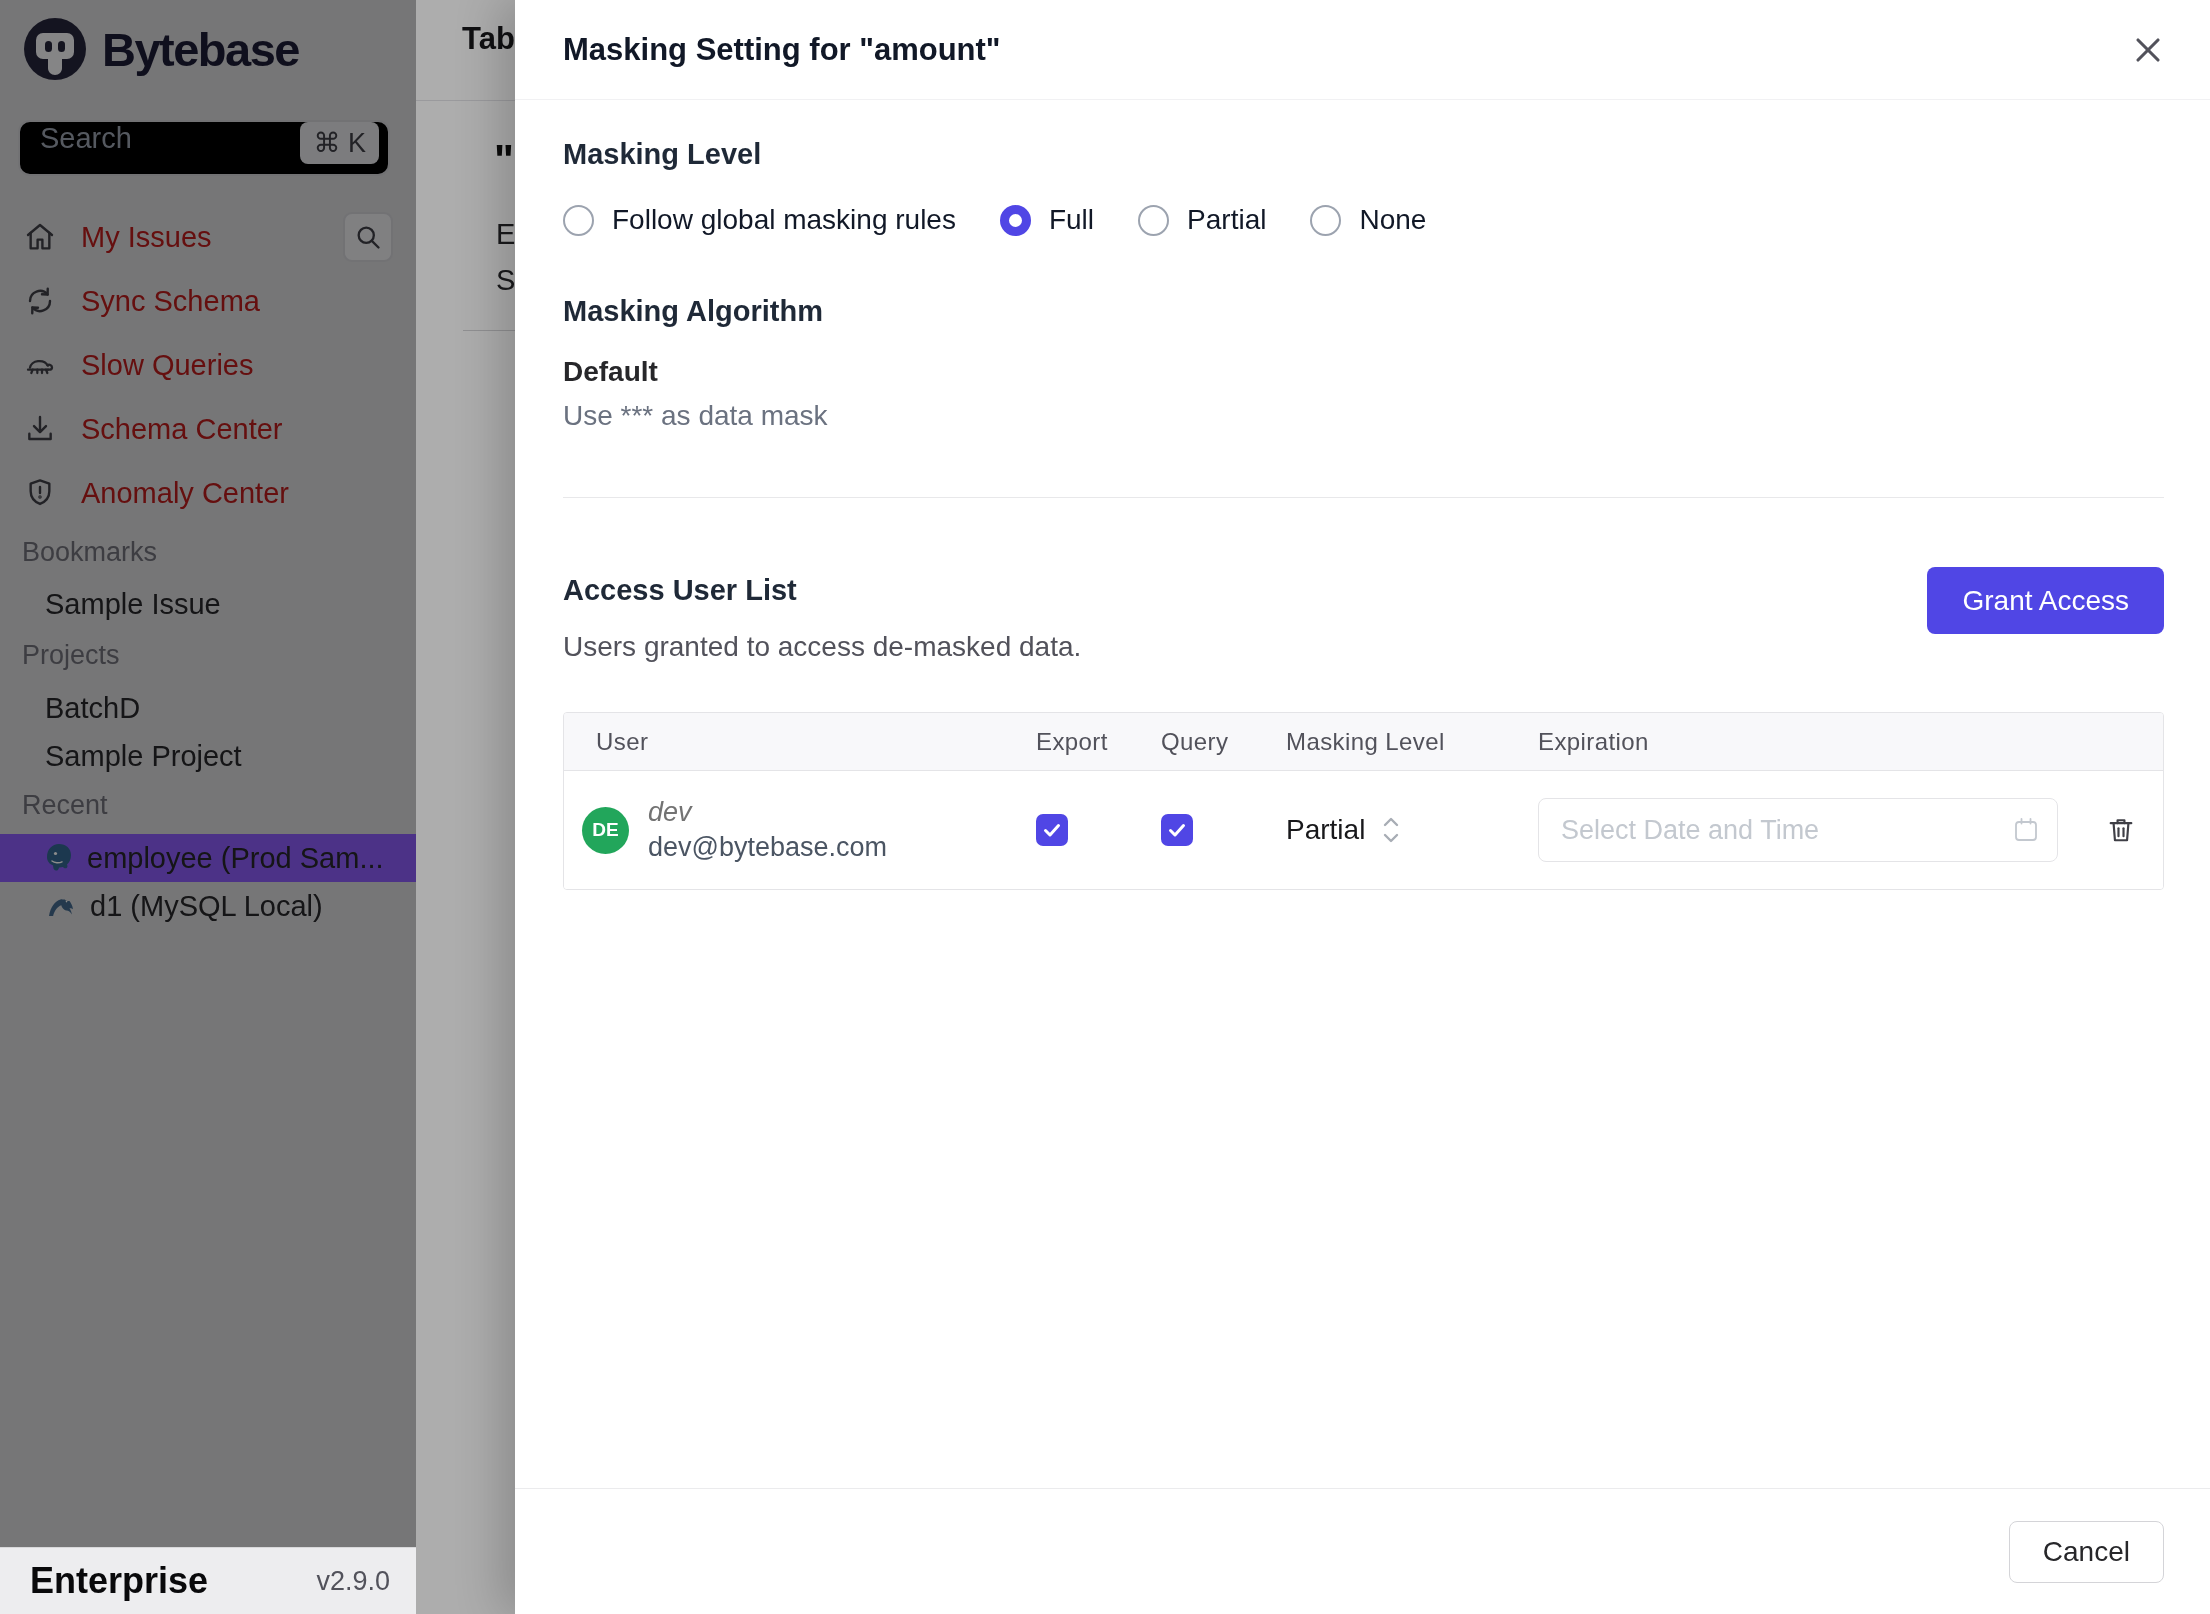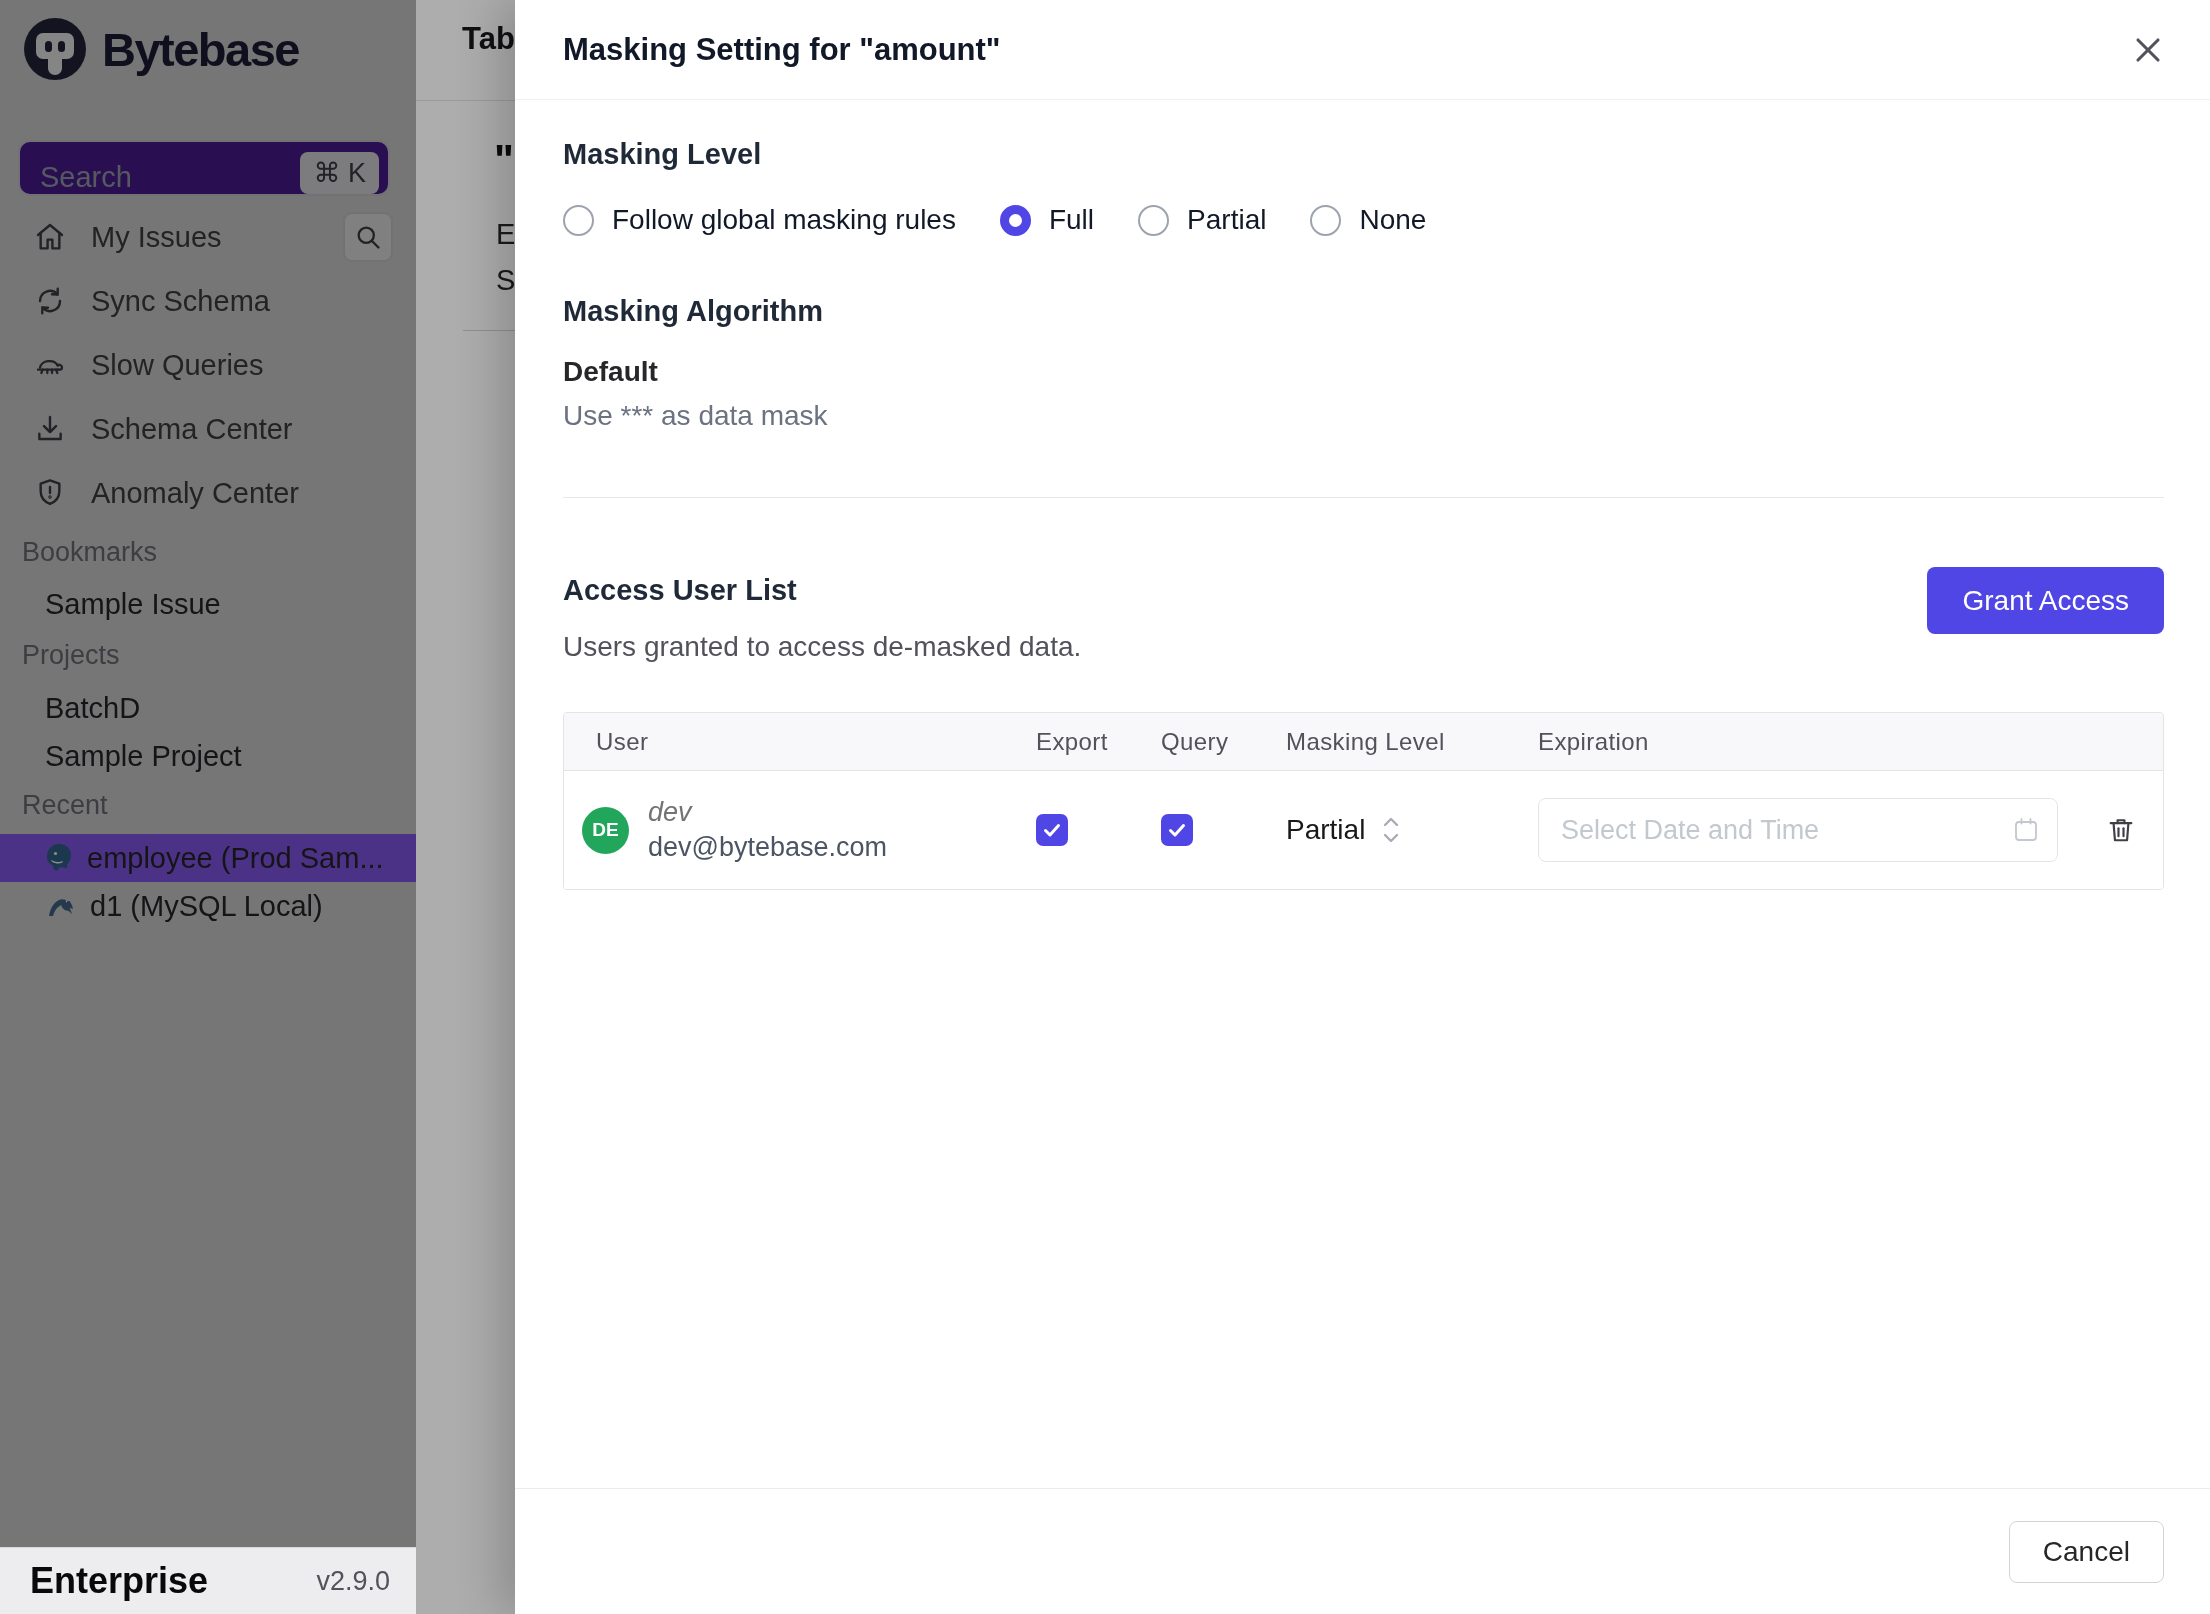--- a/index.html
+++ b/index.html
@@ -8,26 +8,26 @@
   .app { position:absolute; inset:0; --accent:#5046e5; }
 
   
   .sidebar { position:absolute; left:0; top:0; width:416px; height:1614px; background:#d7d7d9; overflow:hidden; }
   .sidebar-dim { position:absolute; left:0; top:0; right:0; bottom:67px; background:rgba(0,0,0,0.45); z-index:40; pointer-events:none; }
 
   .logo { position:absolute; left:22px; top:16px; display:flex; align-items:center; gap:14px; }
   .logo-icon { width:66px; height:66px; display:block; }
   .logo-text { font-size:47px; font-weight:800; letter-spacing:-1.5px; color:#1d1c35; }
 
-  .searchbox { position:absolute; left:18px; top:140px; width:372px; height:56px; background:#4c1d95; border:2px solid #cfcfd4; border-radius:12px; display:flex; align-items:flex-end; padding:0 9px 0 20px; }
+  .searchbox { position:absolute; left:18px; top:120px; width:372px; height:56px; background:#000000; border:2px solid #cfcfd4; border-radius:12px; display:flex; align-items:flex-start; padding:0 9px 0 20px; }
   .search-ph { flex:1; font-size:29px; color:#9ca3af; }
   .kbd { background:#e2e2e6; border-radius:8px; font-size:27px; color:#3f3f46; padding:5px 13px; }
 
   .nav { position:absolute; top:205px; left:0; right:0; }
-  .nav-item { height:64px; display:flex; align-items:center; gap:25px; padding-left:34px; font-size:29px; color:#404040; cursor:pointer; }
+  .nav-item { height:64px; display:flex; align-items:center; gap:25px; padding-left:24px; font-size:29px; color:#b91c1c; cursor:pointer; }
   .nicon { width:32px; height:32px; flex:0 0 32px; color:#3f3f46; }
   .nicon svg, .micon svg { width:100%; height:100%; display:block; }
 
   .mini-search { position:absolute; left:343px; top:212px; width:50px; height:50px; border:2px solid #cfcfd4; border-radius:9px; background:#e9e9ec; display:flex; align-items:center; justify-content:center; }
   .mini-search .micon { width:28px; height:28px; color:#3f3f46; }
 
   .sec-title { position:absolute; left:22px; font-size:27px; color:#6f6f78; }
   .t-bookmarks { top:537px; } .t-projects { top:640px; } .t-recent { top:790px; }
   .side-row { position:absolute; left:0; right:0; height:48px; display:flex; align-items:center; padding-left:45px; font-size:29px; color:#27272a; cursor:pointer; gap:11px; }
   .r-sampleissue { top:580px; } .r-batchd { top:684px; } .r-sampleproject { top:732px; }

